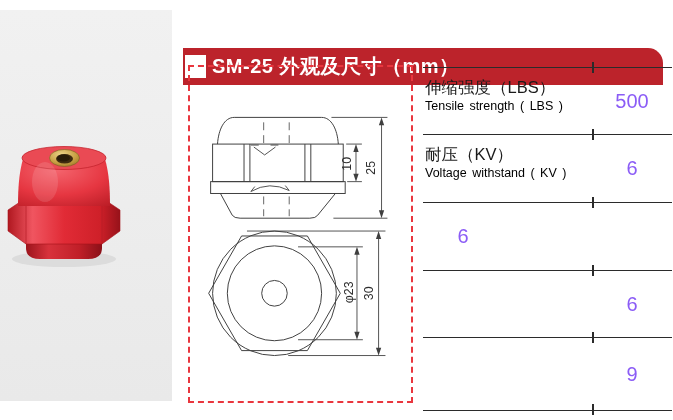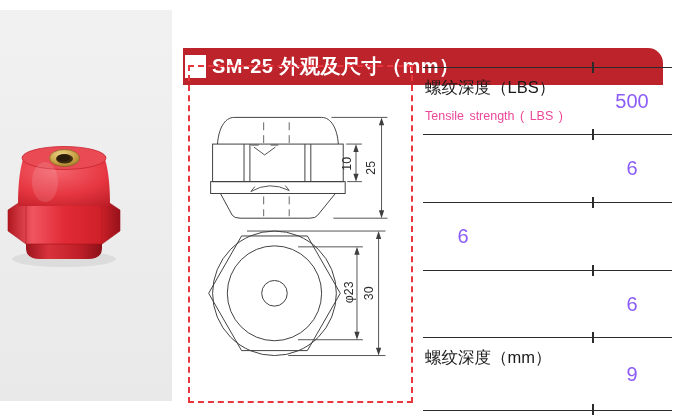--- a/index.html
+++ b/index.html
@@ -28,21 +28,21 @@
   .drawing svg{position:absolute;left:0;top:0;width:100%;height:100%;}
   .dim-text{font-size:12.5px;fill:#2e2e2e;font-family:"Liberation Sans","DejaVu Sans",sans-serif;}
   
   .spec-table{
     position:absolute;left:423px;top:67px;width:249px;height:343px;
     border-top:1.5px solid #2b2b2b;box-sizing:border-box;
   }
   .spec-row{display:flex;border-bottom:1.5px solid #2b2b2b;box-sizing:border-box;}
   .spec-row .labels{flex:1;padding:9px 0 0 2px;}
   .spec-row .zh{font-size:16.5px;color:#1a1a1a;line-height:1.25;}
-  .spec-row .en{font-size:12.5px;color:#ec4899;word-spacing:2px;margin-top:11px;}
+  .spec-row .en{font-size:12.5px;color:#000000;word-spacing:2px;margin-top:1px;}
   .spec-row .val{width:80px;display:flex;align-items:center;justify-content:center;
     font-size:20px;color:#8b5cf6;}
   .tick{position:absolute;left:169px;width:1.5px;height:11px;background:#2b2b2b;}
 </style>
 </head>
 <body>
 
 <div class="stage">
 
   <div class="photo">
@@ -143,41 +143,42 @@
         <text class="dim-text" x="372" y="171" text-anchor="middle" transform="rotate(-90 372 167)">25</text>
         <text class="dim-text" x="350" y="297" text-anchor="middle" transform="rotate(-90 350 293)">φ23</text>
         <text class="dim-text" x="370" y="298" text-anchor="middle" transform="rotate(-90 370 294)">30</text>
       </g>
     </svg>
   </div>
 
   <div class="spec-table">
     <div class="spec-row" style="height:67px">
       <div class="labels">
-        <div class="zh">螺纹深度（LBS）</div>
+        <div class="zh">伸缩强度（LBS）</div>
         <div class="en">Tensile strength ( LBS )</div>
       </div>
       <div class="val">500</div>
     </div>
     <div class="spec-row" style="height:68px">
       <div class="labels">
+        <div class="zh">耐压（KV）</div>
+        <div class="en">Voltage withstand ( KV )</div>
       </div>
       <div class="val">6</div>
     </div>
     <div class="spec-row" style="height:68px">
       <div class="val">6</div>
     </div>
     <div class="spec-row" style="height:67px">
       <div class="labels">
       </div>
       <div class="val">6</div>
     </div>
     <div class="spec-row" style="height:73px">
       <div class="labels">
-        <div class="zh">螺纹深度（mm）</div>
       </div>
       <div class="val">9</div>
     </div>
     <div class="tick" style="top:-6px"></div>
     <div class="tick" style="top:61px"></div>
     <div class="tick" style="top:129px"></div>
     <div class="tick" style="top:197px"></div>
     <div class="tick" style="top:264px"></div>
     <div class="tick" style="top:336px"></div>
   </div>

